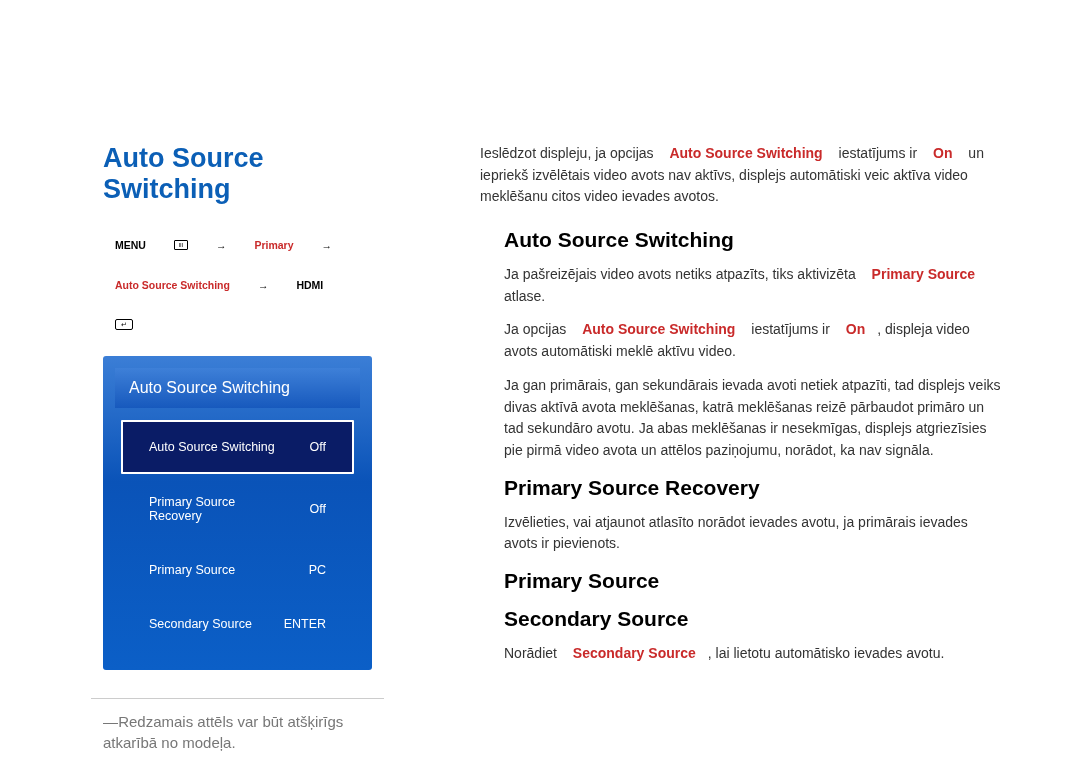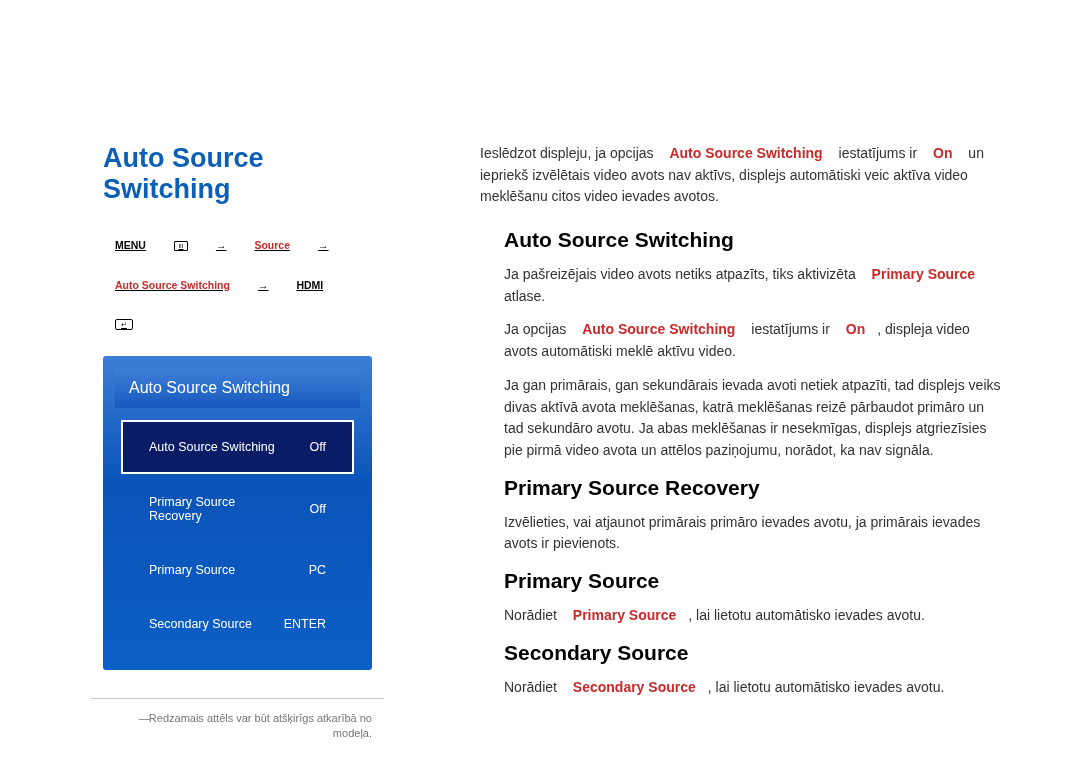--- a/index.html
+++ b/index.html
@@ -27,24 +27,23 @@
       color: #0b5fb6;
       font-size: 27px;
       font-weight: bold;
       margin-bottom: 22px;
     }
     .breadcrumb {
       font-size: 10.5px;
       color: #000;
       margin-bottom: 14px;
       display: flex;
-      align-items: flex-end;
+      align-items: center;
       flex-wrap: wrap;
       gap: 4px;
-      text-decoration: underline;
     }
     .breadcrumb .menu-label {
       font-weight: bold;
     }
     .breadcrumb .icon-box {
       display: inline-flex;
       align-items: center;
       justify-content: center;
       width: 14px;
       height: 10px;
@@ -97,24 +96,23 @@
       margin: 4px 6px 2px 6px;
       padding: 6px 14px;
       border-radius: 1px;
     }
     .divider {
       border: none;
       border-top: 1px solid #ccc;
       margin: 28px 0 10px 0;
     }
     .footnote {
-      font-size: 11px;
+      font-size: 15px;
       color: #777;
       line-height: 1.4;
-      text-align: right;
     }
     .footnote::before {
       content: "―  ";
       letter-spacing: -2px;
     }
     .right-col p {
       font-size: 14px;
       color: #333;
       line-height: 1.55;
       margin-bottom: 4px;
@@ -143,21 +141,21 @@
 </head>
 <body>
 
 <div class="left-col">
   <h1 class="main-title">Auto Source Switching</h1>
 
   <div class="breadcrumb">
     <span class="menu-label">MENU</span>
     <span class="icon-box">III</span>
     <span class="arrow">→</span>
-    <span class="bc-red">Source</span>
+    <span class="bc-red">Primary</span>
     <span class="arrow">→</span>
     <span class="bc-red">Auto Source Switching</span>
     <span class="arrow">→</span>
     <span class="menu-label">HDMI</span>
     <span class="enter-icon">↵</span>
   </div>
 
   <div class="menu-panel">
     <div class="menu-panel-header">Auto Source Switching</div>
     <div id="menu-rows">
@@ -188,24 +186,23 @@
   <p class="intro" id="intro-p">Ieslēdzot displeju, ja opcijas <span class="strong-red">Auto Source Switching</span> iestatījums ir <span class="strong-red">On</span> un iepriekš izvēlētais video avots nav aktīvs, displejs automātiski veic aktīva video meklēšanu citos video ievades avotos.</p>
   <div id="sections">
       <div class="section-block">
         <h2>Auto Source Switching</h2>
         <p>Ja pašreizējais video avots netiks atpazīts, tiks aktivizēta <span class="strong-red">Primary Source</span> atlase.</p>
         <p>Ja opcijas <span class="strong-red">Auto Source Switching</span> iestatījums ir <span class="strong-red">On</span>, displeja video avots automātiski meklē aktīvu video.</p>
         <p>Ja gan primārais, gan sekundārais ievada avoti netiek atpazīti, tad displejs veiks divas aktīvā avota meklēšanas, katrā meklēšanas reizē pārbaudot primāro un tad sekundāro avotu. Ja abas meklēšanas ir nesekmīgas, displejs atgriezīsies pie pirmā video avota un attēlos paziņojumu, norādot, ka nav signāla.</p>
       </div>
       <div class="section-block">
         <h2>Primary Source Recovery</h2>
-        <p>Izvēlieties, vai atjaunot primārais primāro ievades avotu, ja primārais ievades avots ir pievienots.</p>
+        <p>Izvēlieties, vai atjaunot atlasīto norādot ievades avotu, ja primārais ievades avots ir pievienots.</p>
       </div>
       <div class="section-block">
         <h2>Primary Source</h2>
-        <p>Norādiet <span class="strong-red">Primary Source</span>, lai lietotu automātisko ievades avotu.</p>
       </div>
       <div class="section-block">
         <h2>Secondary Source</h2>
         <p>Norādiet <span class="strong-red">Secondary Source</span>, lai lietotu automātisko ievades avotu.</p>
       </div>
     </div>
 </div>
 
 </body></html>

